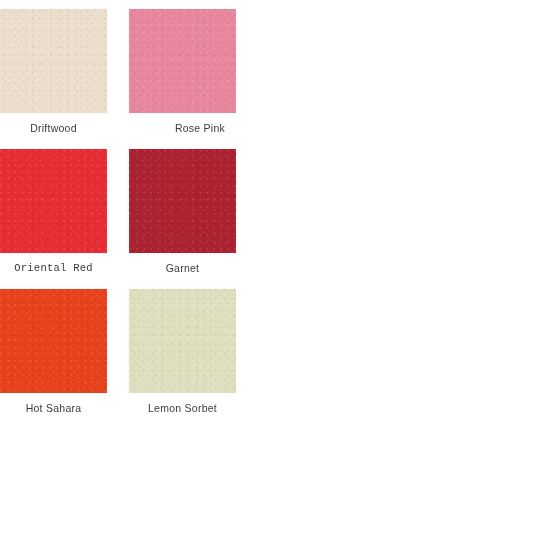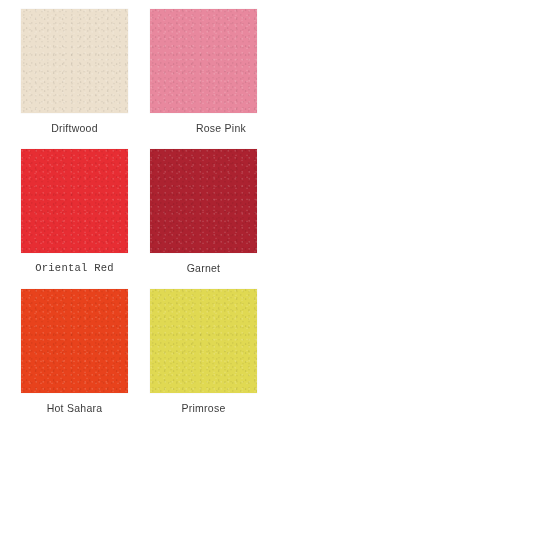--- a/index.html
+++ b/index.html
@@ -22,21 +22,20 @@
     background: #ffffff;
     box-sizing: border-box;
     padding: 9px 0 0 0;
   }
 
   .swatch-row {
     display: flex;
     flex-direction: row;
     justify-content: flex-start;
     align-items: flex-start;
-    padding-left: 21px;
     height: 140px;
     box-sizing: border-box;
   }
 
   .swatch-cell {
     width: 107px;
     margin-right: 22px;
     display: flex;
     flex-direction: column;
     align-items: center;
@@ -103,18 +102,18 @@
       <div class="swatch-label" style="color: rgb(59, 59, 59);">Garnet</div>
     </div>
   </div>
 
   <div class="swatch-row">
     <div class="swatch-cell">
       <div class="swatch-chip" style="background-color: rgb(232, 66, 28);"></div>
       <div class="swatch-label" style="color: rgb(59, 59, 59);">Hot Sahara</div>
     </div>
     <div class="swatch-cell">
-      <div class="swatch-chip" style="background-color: rgb(224, 217, 82);"></div>
-      <div class="swatch-label" style="color: rgb(59, 59, 59);">Primrose</div>
+      <div class="swatch-chip" style="background-color: rgb(222, 224, 192);"></div>
+      <div class="swatch-label" style="color: rgb(59, 59, 59);">Lemon Sorbet</div>
     </div>
   </div>
 
 </div>
 
 </body></html>

